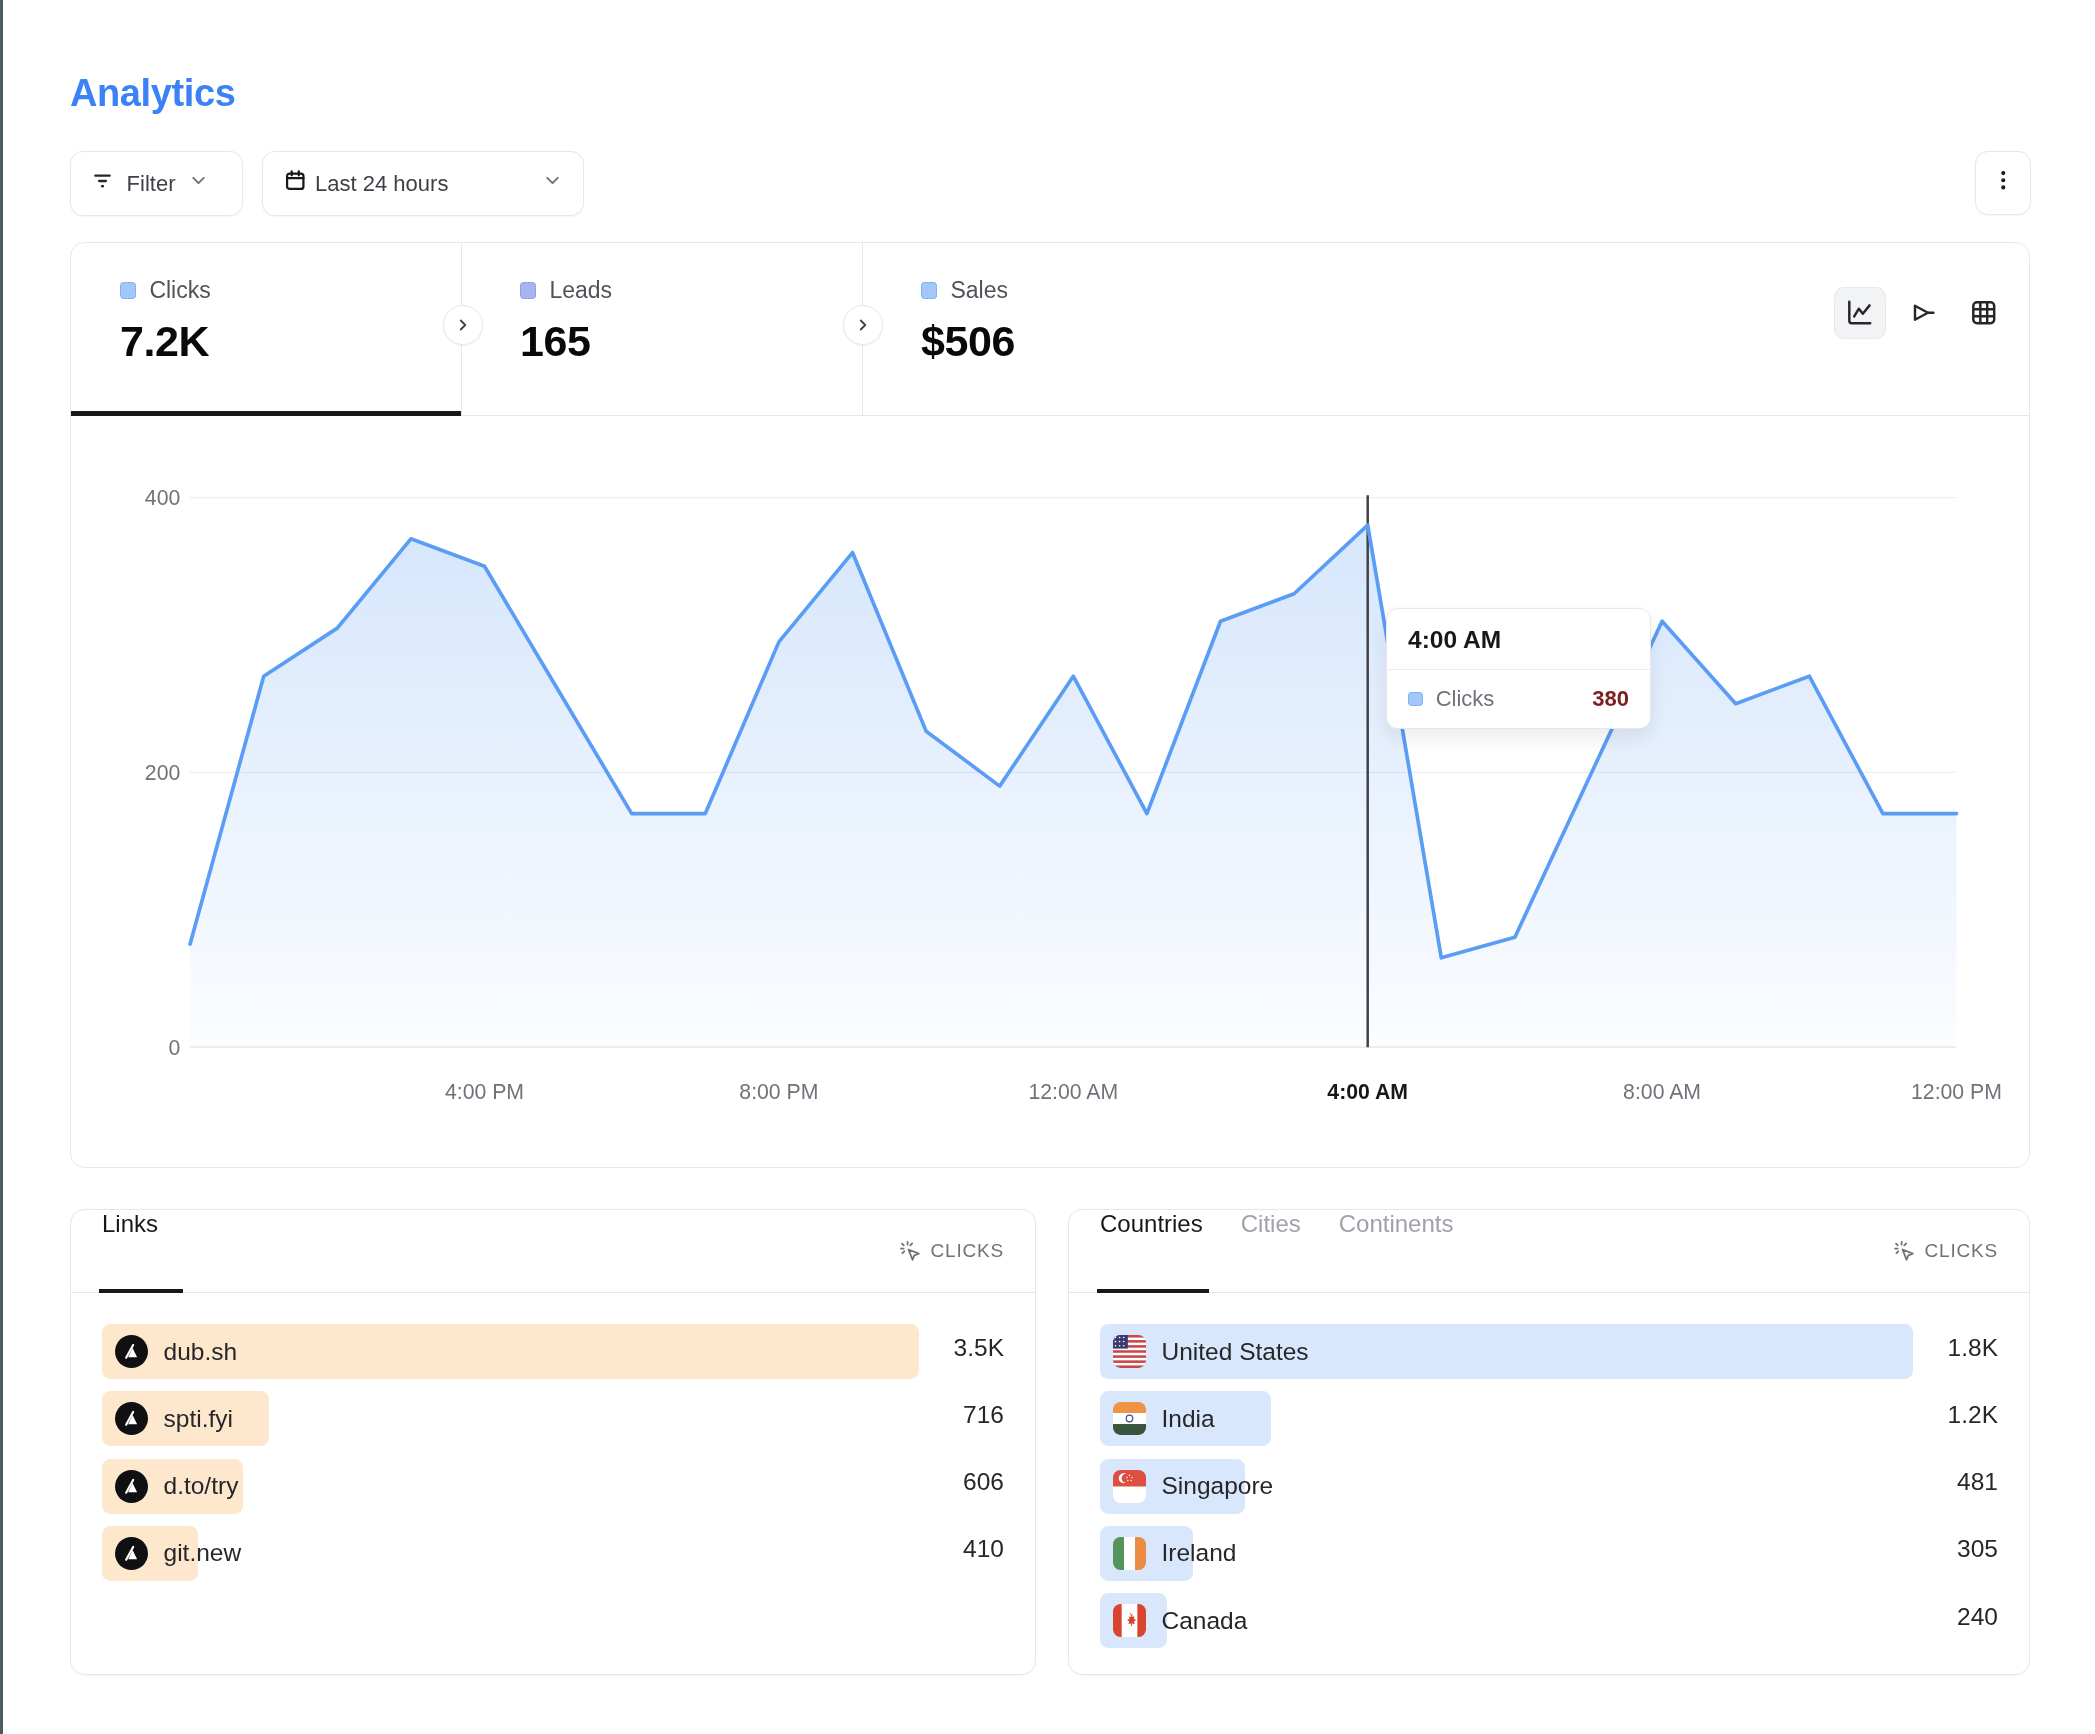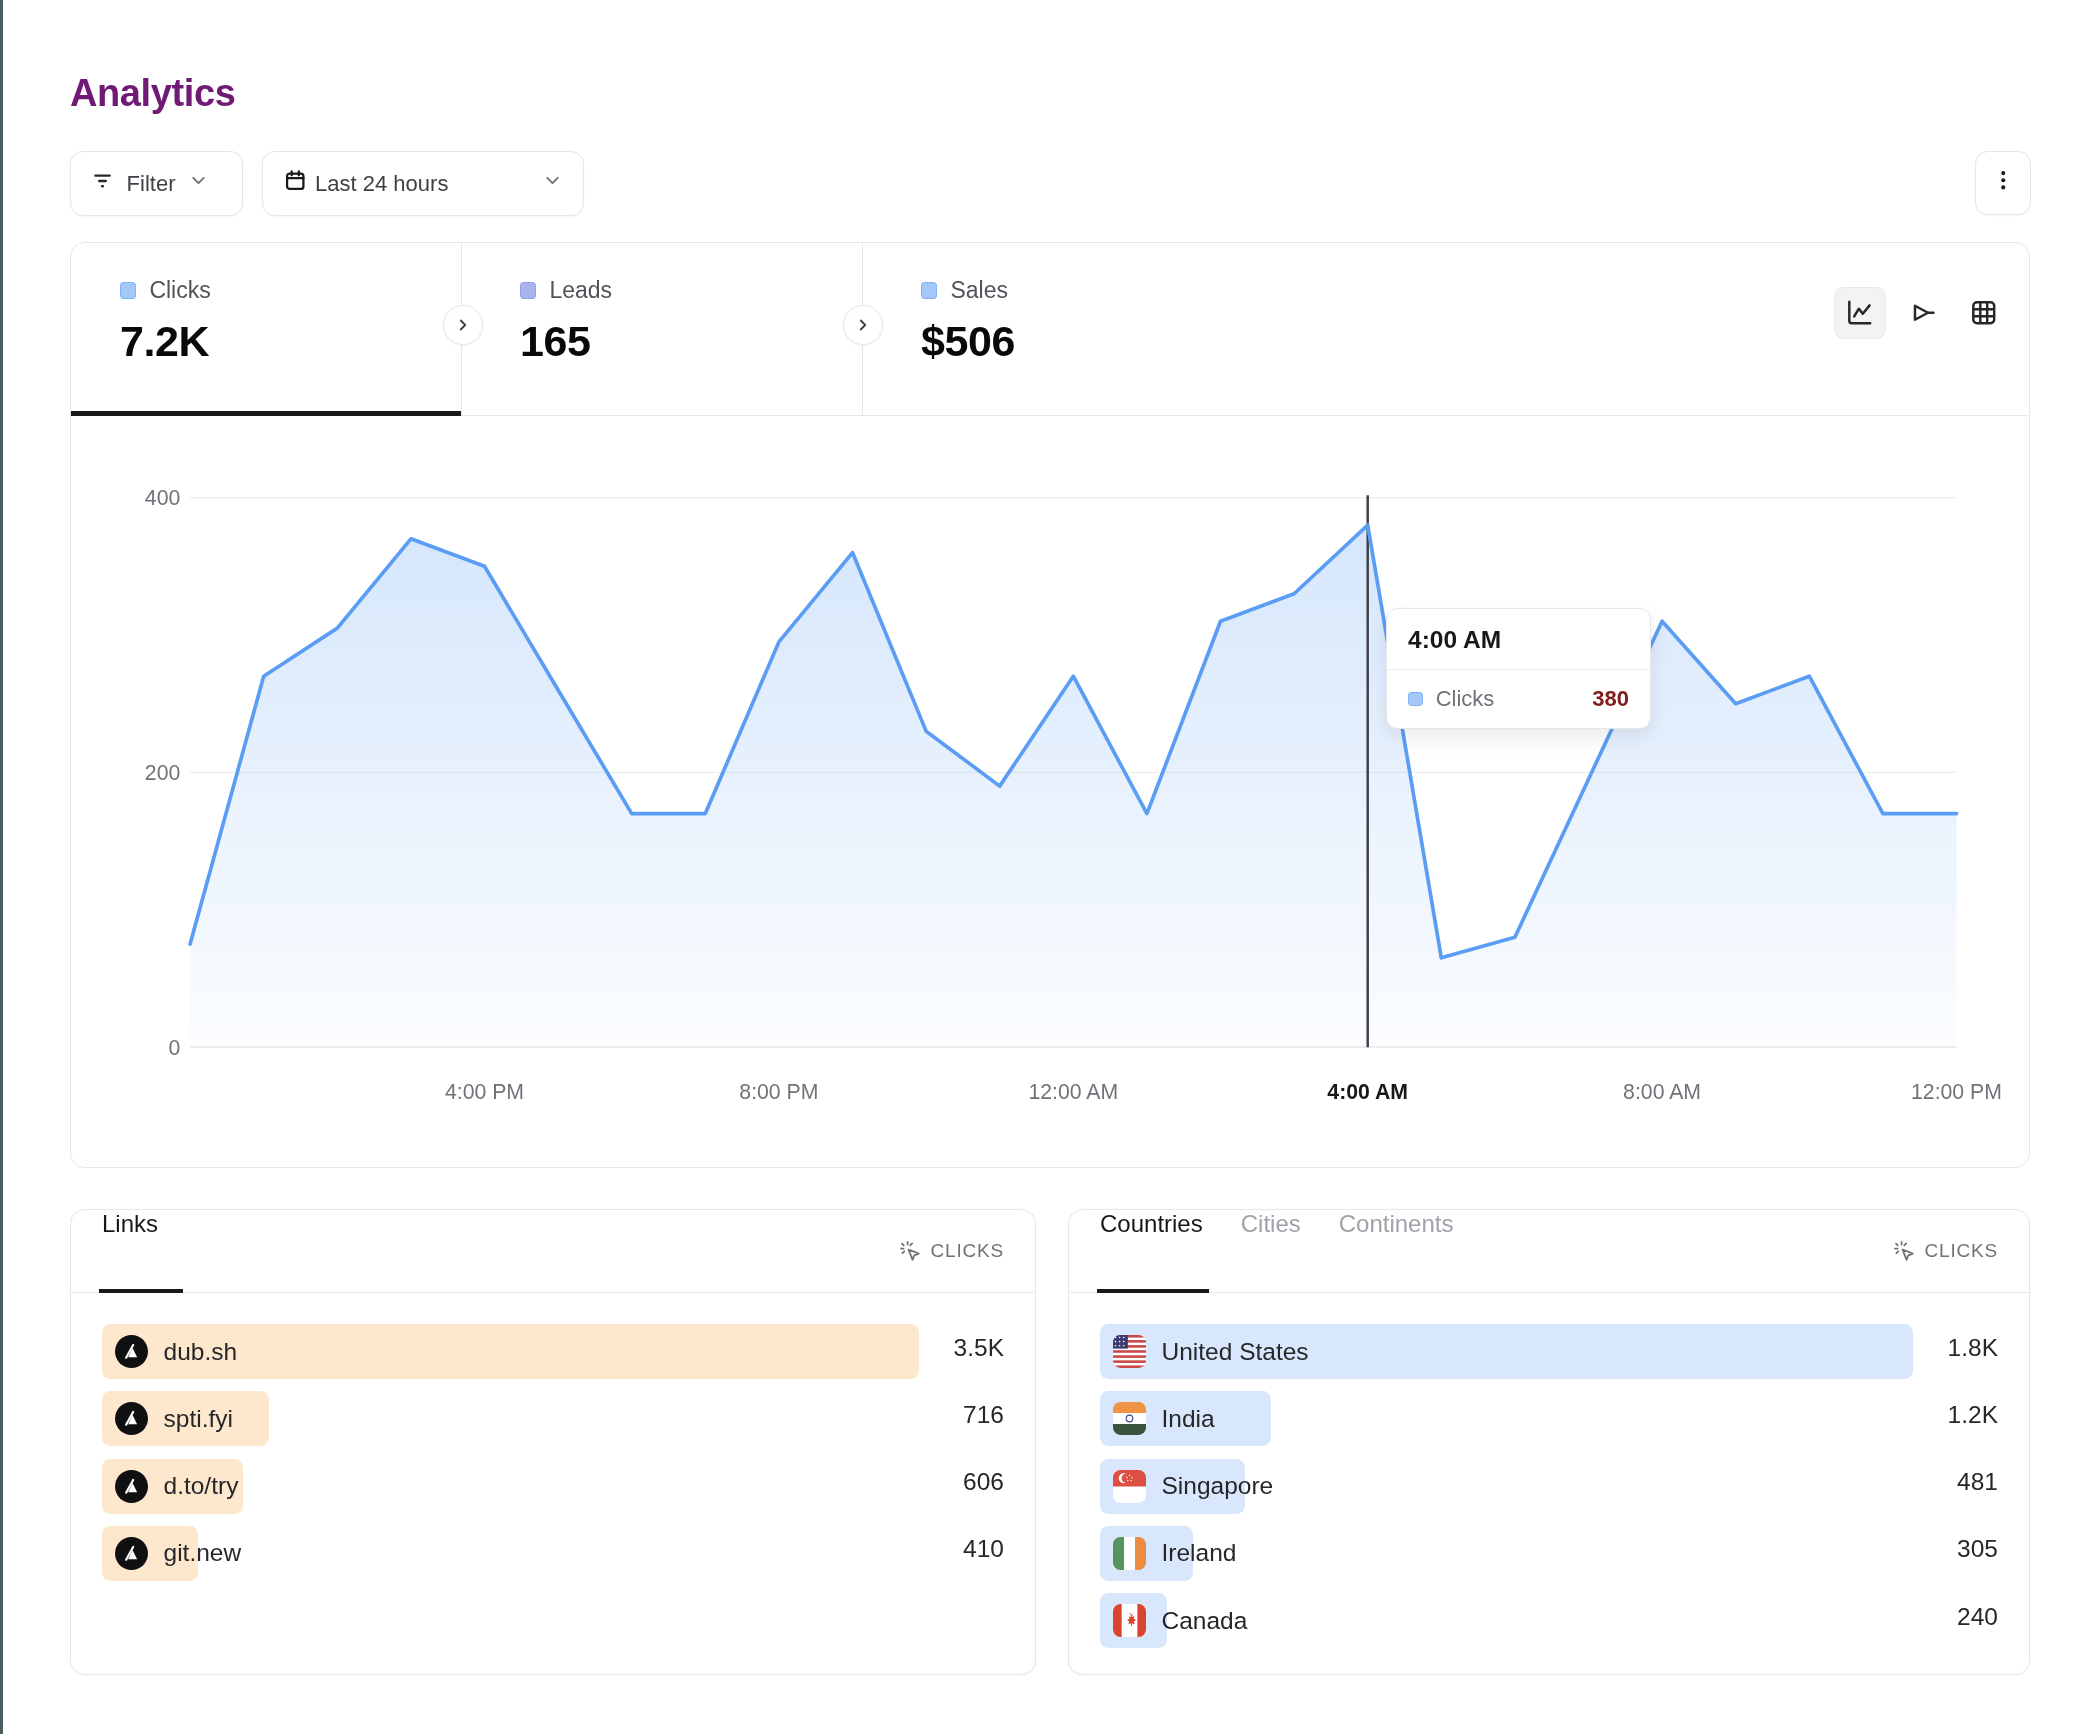--- a/index.html
+++ b/index.html
@@ -1,19 +1,19 @@
 <!DOCTYPE html>
 <html style="--line: #5b9df5; --links-bar: #fde8ce; --countries-bar: #d8e7fb; --underline: #18181b; --edge: #4a5c60;font-size:13px"><head>
 <meta charset="utf-8">
 <style>
   html,body{margin:0;padding:0;background:#fff;}
   body{width:2096px;height:1735px;position:relative;overflow:hidden;
        font-family:"Liberation Sans", sans-serif;color:#18181b;}
   .edge-strip{position:absolute;left:0;top:0;bottom:0;width:3.3px;background:var(--edge,#4a5c60);}
-  .page-title{position:absolute;left:70px;top:47px;font-size:38px;font-weight:700;color:#701a75;letter-spacing:-0.4px;}
+  .page-title{position:absolute;left:70px;top:47px;font-size:38px;font-weight:700;color:#3b82f6;letter-spacing:-0.4px;}
 
   
   .btn{position:absolute;top:151px;height:65px;box-sizing:border-box;border:0.8px solid #e5e7eb;border-radius:13px;
        background:#fff;display:flex;align-items:center;gap:13px;padding:0 19.6px;font-size:22px;font-weight:500;color:#3f3f46;
        box-shadow:0 0.8px 1.6px rgba(0,0,0,.04);cursor:pointer;}
   .btn svg{flex:0 0 auto;}
   #filter-btn{left:70px;width:173px;}
   #date-btn{left:262px;width:322px;gap:8px;}
   #date-btn .spacer{flex:1;}
   #kebab-btn{left:1975px;width:56px;height:64px;padding:0;justify-content:center;}

